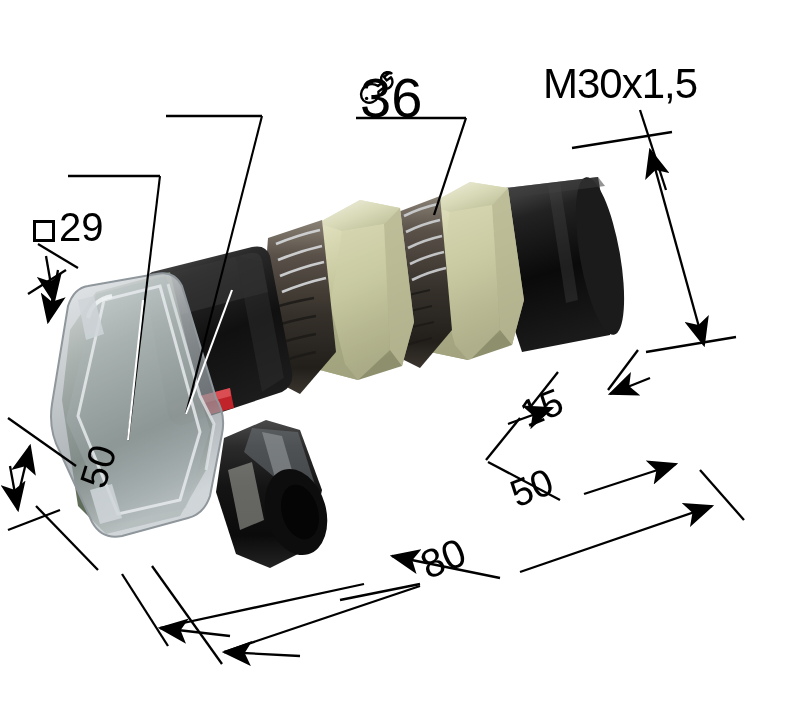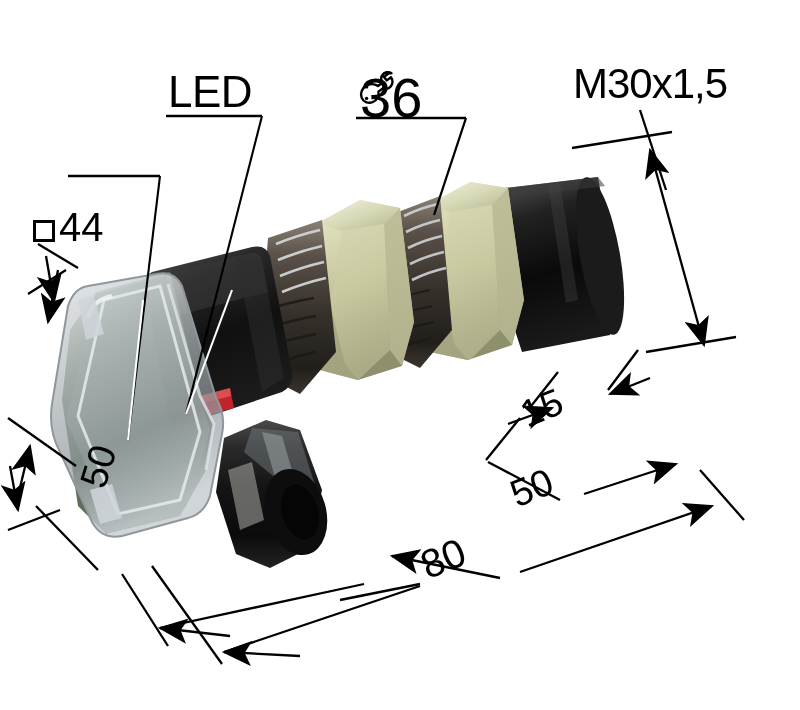--- a/index.html
+++ b/index.html
@@ -4,21 +4,21 @@
 <style>
   html,body{margin:0;padding:0;background:#ffffff;}
   body{width:800px;height:710px;overflow:hidden;font-family:"Liberation Sans",sans-serif;}
   #stage{position:relative;width:800px;height:710px;background:#fff;}
   #stage svg{position:absolute;left:0;top:0;}
   .lbl{position:absolute;color:#000;font-family:"Liberation Sans",sans-serif;font-weight:400;white-space:nowrap;line-height:1;}
   .lbl-led{left:168px;top:70px;font-size:44px;letter-spacing:-0.5px;}
   .lbl-reg{left:70px;top:131px;font-size:43px;letter-spacing:-0.5px;}
   .lbl-sq{left:33px;top:207px;font-size:40px;letter-spacing:0px;}
   .lbl-wr{left:358px;top:70px;font-size:56px;}
-  .lbl-m30{left:573px;top:63px;font-size:42px;letter-spacing:-1px;}
+  .lbl-m30{left:543px;top:63px;font-size:42px;letter-spacing:-1px;}
   .lbl-15{left:515px;top:398px;font-size:38px;transform:rotate(-22deg);transform-origin:left top;}
   .lbl-50r{left:505px;top:478px;font-size:38px;transform:rotate(-22deg);transform-origin:left top;}
   .lbl-80{left:415px;top:548px;font-size:40px;transform:rotate(-22deg);transform-origin:left top;}
   .lbl-50l{left:74px;top:481px;font-size:38px;transform:rotate(-73deg);transform-origin:left top;}
   .sqsym{display:inline-block;width:22px;height:22px;border:3px solid #000;vertical-align:-1px;margin-right:4px;box-sizing:border-box;}
   .wrapicon{display:inline-block;vertical-align:-4px;margin-right:2px;}
 </style>
 </head>
 <body>
 
@@ -219,24 +219,23 @@
 
       <line x1="122" y1="574" x2="168" y2="646"></line>
       <line x1="152" y1="566" x2="222" y2="664"></line>
       <line x1="230" y1="636" x2="160" y2="628" marker-end="url(#arrHead)"></line>
       <line x1="300" y1="656" x2="224" y2="652" marker-end="url(#arrHead)"></line>
       <line x1="160" y1="628" x2="364" y2="584"></line>
       <line x1="224" y1="652" x2="420" y2="586"></line>
     </g>
   </svg>
 
-  <div class="lbl lbl-led">LED</div>
 
   <div class="lbl lbl-sq">
-    <span class="sqsym"></span><span>44</span>
+    <span class="sqsym"></span><span>29</span>
   </div>
 
   <div class="lbl lbl-wr">
     <span class="wrapicon">
       <svg width="40" height="36" viewBox="0 0 40 36" aria-hidden="true">
         <path d="M33.5,3.2 C30.5,1.2 26.5,2.0 24.4,5.0 C22.8,7.4 23.0,10.4 24.6,12.5 L20.0,16.0
                  C17.0,14.0 12.6,13.6 9.0,15.4 C4.2,17.8 1.8,23.0 3.6,27.6 C5.2,31.8 10.0,33.8 14.6,32.2
                  C19.0,30.6 21.4,26.0 20.4,21.6 L25.0,18.2 C27.4,19.2 30.4,18.8 32.4,16.8
                  C35.0,14.2 35.2,10.0 33.0,7.2 L28.8,10.4 L26.0,7.0 L31.0,3.0 Z" fill="none" stroke="#000" stroke-width="2.4" stroke-linejoin="round"></path>
         <circle cx="8.6" cy="28.4" r="1.7" fill="#000"></circle>

